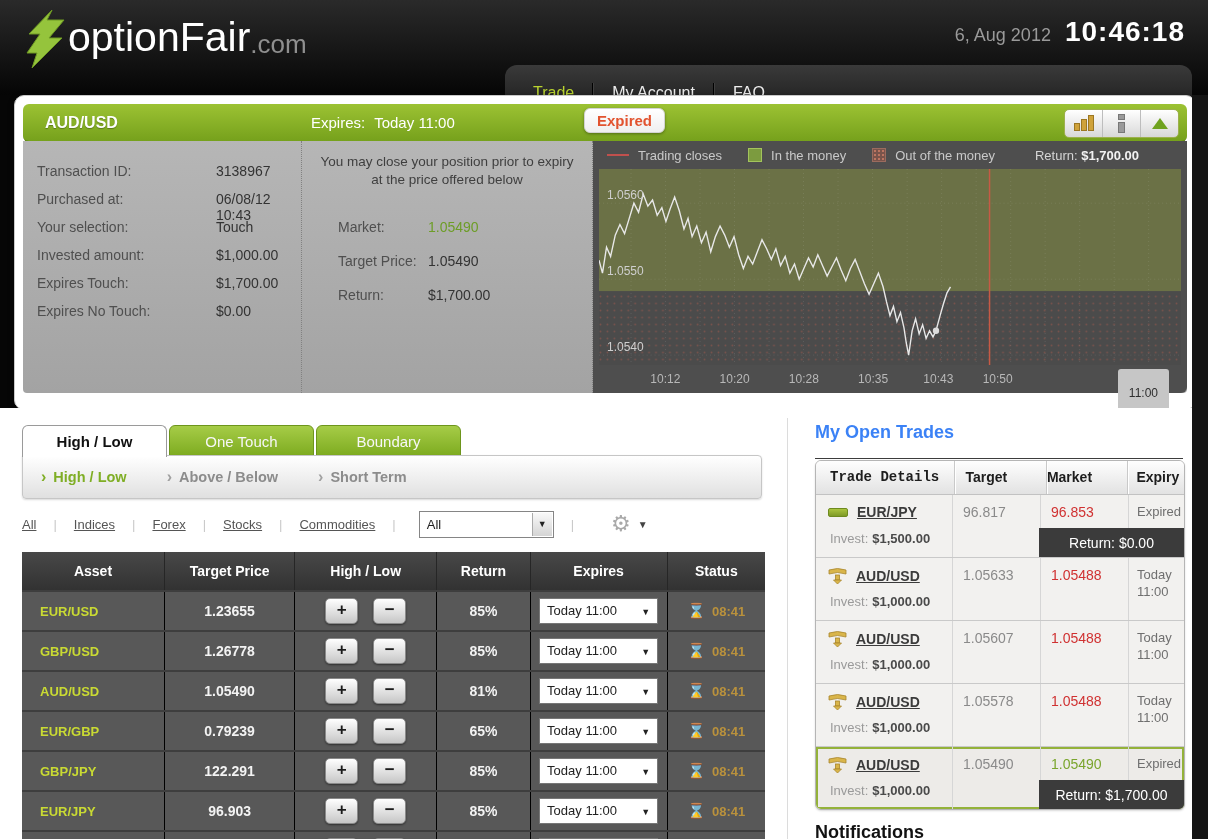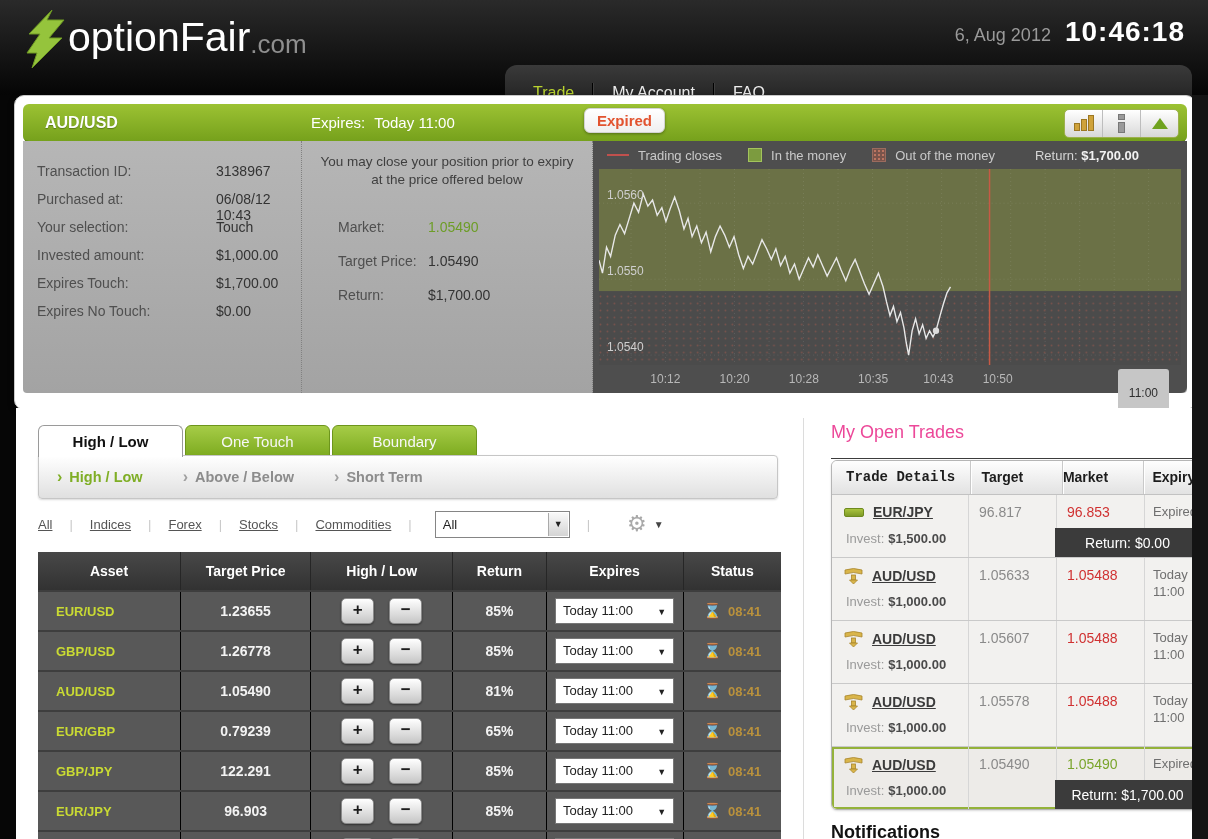--- a/index.html
+++ b/index.html
@@ -74,21 +74,21 @@
   .legend .ret b{color:#f2f2f2;}
   .plot{position:absolute;left:6px;right:6px;top:28px;height:196px;}
   .plot svg{display:block;width:100%;height:196px;}
   .ylab{position:absolute;left:8px;color:#cfcfcf;font-size:12px;}
   .xaxis{position:absolute;left:6px;right:6px;top:226px;height:24px;}
   .xt{position:absolute;top:5px;transform:translateX(-50%);color:#b8b8b8;font-size:12px;}
   .xbadge{position:absolute;right:12px;top:2px;background:#c6c6c6;color:#2e2e2e;font-size:12px;
       padding:17px 11px;border-radius:3px;}
 
   
-  .main-lower{position:absolute;left:16px;top:408px;width:1192px;height:431px;background:#fff;}
+  .main-lower{position:absolute;left:0;top:408px;width:1192px;height:431px;background:#fff;}
   .right-edge{position:absolute;left:1192px;top:95px;width:16px;height:744px;background:#141414;}
   .vdivider{position:absolute;left:787px;top:10px;height:421px;width:1px;background:#dcdcdc;}
 
   .tabs{position:absolute;left:22px;top:17px;display:flex;}
   .tab{width:143px;height:30px;border-radius:6px 6px 0 0;display:flex;align-items:center;justify-content:center;
        font-size:15px;margin-right:2px;cursor:pointer;}
   .tab.active{background:#fff;border:1px solid #9a9a9a;border-bottom:none;color:#111;font-weight:bold;position:relative;z-index:2;height:31px;}
   .tab.green{background:linear-gradient(#a6cc47,#7dab20);border:1px solid #6d951c;color:#f7f7f7;}
   .subnav{position:absolute;left:22px;top:47px;width:738px;height:42px;
        background:linear-gradient(#ffffff,#e0e0e0);border:1px solid #c6c6c6;border-radius:0 4px 4px 4px;
@@ -125,21 +125,21 @@
        background:linear-gradient(#ffffff,#c6c6c6);box-shadow:0 1px 2px rgba(0,0,0,.45);
        font-weight:bold;font-size:17px;color:#1c1c1c;line-height:22px;text-align:center;}
   .hl-gap{width:15px;}
   .rsel{width:117px;height:24px;background:#fff;border:1px solid #777;position:relative;cursor:pointer;}
   .rsel .val{line-height:24px;padding-left:7px;font-size:13px;color:#222;}
   .rsel .car{position:absolute;right:7px;top:8px;font-size:9px;color:#222;}
   .hour{font-size:15px;color:#c9973b;margin-right:6px;}
   .stime{color:#b9913c;font-weight:bold;font-size:13px;}
 
   
-  .ot-title{position:absolute;left:815px;top:14px;width:368px;font-size:18px;font-weight:normal;color:#ec4899;
+  .ot-title{position:absolute;left:815px;top:14px;width:368px;font-size:18px;font-weight:bold;color:#3b82f6;
        padding-bottom:15px;border-bottom:1px solid #3c3c3c;}
   .ot-table{position:absolute;left:815px;top:52px;width:368px;border:1px solid #b5b5b5;border-radius:6px;
        overflow:hidden;background:#f2f1ef;box-shadow:0 1px 2px rgba(0,0,0,.15);}
   .ot-head{display:flex;height:33px;background:linear-gradient(#fefefe,#e2e2e2);border-bottom:1px solid #c2c2c2;}
   .ot-head div{font-weight:bold;font-size:14px;color:#1d1d1d;line-height:33px;border-left:1px solid #c9c9c9;box-shadow:inset 1px 0 0 #fff;}
   .ot-head div:first-child{border-left:none;box-shadow:none;padding-left:14px;font-family:Liberation Mono, monospace;}
   .oh1{width:136px;} .oh2{width:88px;padding-left:10px;} .oh3{width:88px;padding-left:0;} .oh4{width:52px;padding-left:8px;}
   .ot-row{position:relative;height:62px;border-top:1px solid #c9c9c9;background:#f2f1ef;}
   .ot-row:first-of-type{border-top:none;}
   .ot-row.hl{box-shadow:inset 0 0 0 2px #94b23a;background:#edebe8;}

